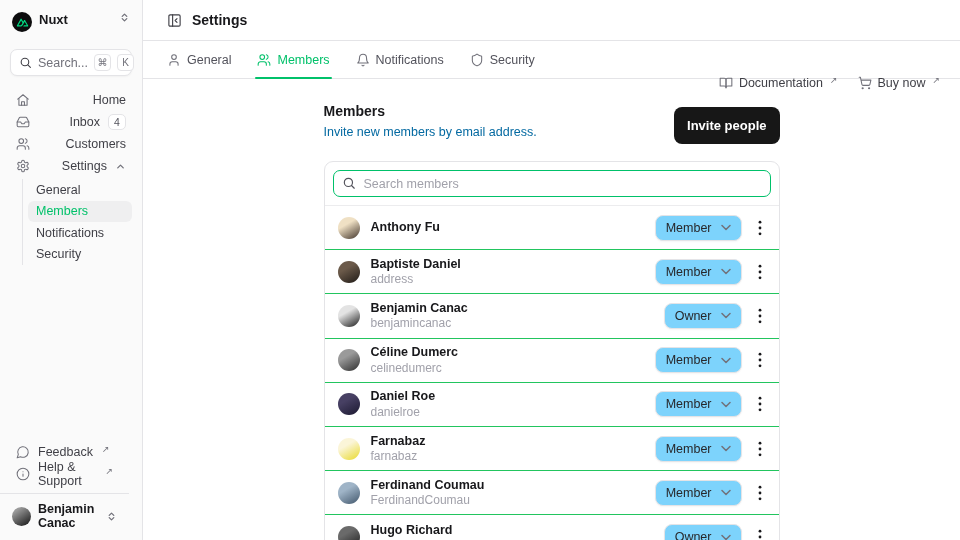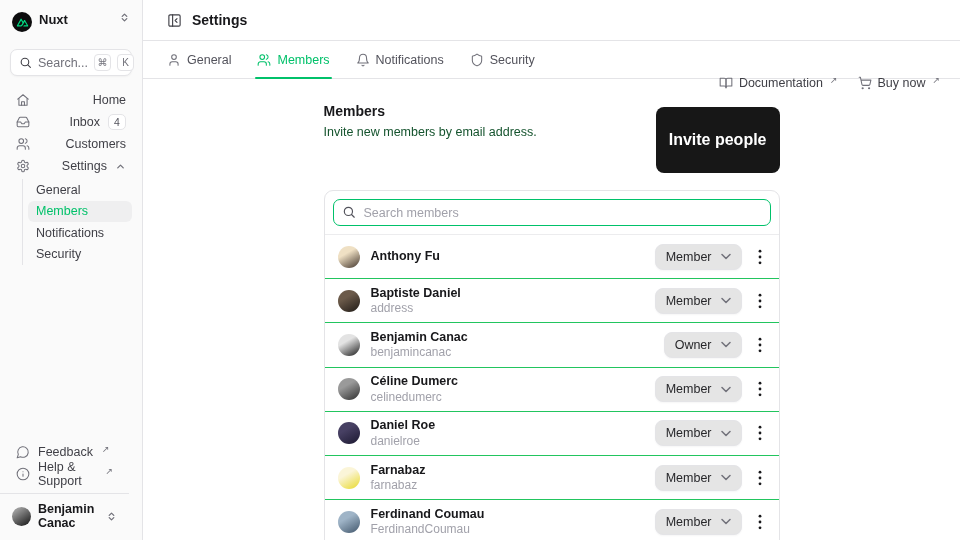--- a/index.html
+++ b/index.html
@@ -60,40 +60,40 @@
   .tab.active::after { content:""; position:absolute; left:-2px; right:-2px; bottom:-1px;
     height:2px; background:#00c16a; border-radius:1px; }
   .tab-links { margin-left:auto; display:flex; gap:20px;margin-top:47px; }
   .tab-link { display:flex; align-items:center; gap:6px; font-size:12.5px; color:#3f3f46; cursor:pointer; }
   .tab-link .ico { color:#71717a; display:flex; }
 
   .content { flex:1; overflow:hidden; }
   .col { width:456px; margin:24px auto 0 auto; }
   .content-head { display:flex; align-items:flex-start; justify-content:space-between; }
   .page-title { font-size:14px; font-weight:700; }
-  .page-sub { font-size:12.5px; color:#14532d; margin-top:6px; }
-  .invite-btn { background:#171717; color:#fff; border:none; font-size:16px; font-weight:600;
-    padding:24px 13px; border-radius:8px; cursor:pointer; margin-top:4px;
+  .page-sub { font-size:12.5px; color:#0369a1; margin-top:6px; }
+  .invite-btn { background:#171717; color:#fff; border:none; font-size:13px; font-weight:600;
+    padding:11px 13px; border-radius:8px; cursor:pointer; margin-top:4px;
     font-family:inherit; }
   .card { margin-top:17px; border:1px solid #e4e4e7; border-radius:9px; background:#fff; }
   .card-search { padding:8px; border-bottom:1px solid #ececee; }
   .m-search { position:relative; }
   .m-search input { width:100%; height:27px; border:1.5px solid #00c16a; border-radius:7px;
     outline:none; padding:0 10px 0 30px; font-size:12.5px; color:#18181b; background:#fff;
     font-family:inherit; }
   .m-search input::placeholder { color:#a1a1aa; }
   .m-search .sico { position:absolute; left:9px; top:5.5px; color:#52525b; display:flex; }
   .member-row { display:flex; align-items:center; height:44.2px; padding:0 14px 0 13px;
     border-bottom:1px solid #22c55e; }
   .member-row:last-child { border-bottom:none; }
   .avatar { width:22px; height:22px; border-radius:50%; flex:none; }
   .member-meta { margin-left:11px; flex:1; min-width:0; }
   .member-name { font-size:12.5px; font-weight:600; line-height:1.15; }
   .member-username { font-size:12px; color:#a1a1aa; line-height:1.2; margin-top:1px; }
-  .role-btn { display:flex; align-items:center; gap:9px; background:#e5e5e5;
+  .role-btn { display:flex; align-items:center; gap:9px; background:#7dd3fc;
     border:1px solid #e4e4e7; border-radius:8px; padding:5px 10px; font-size:12.5px;
     color:#27272a; cursor:pointer; box-shadow:0 1px 2px rgba(0,0,0,.04);
     font-family:inherit; }
   .role-btn .chev { color:#71717a; display:flex; }
   .kebab { background:none; border:none; margin-left:13px; padding:4px 3px; cursor:pointer;
     display:flex; color:#18181b; }
 </style>
 </head>
 <body>
 

